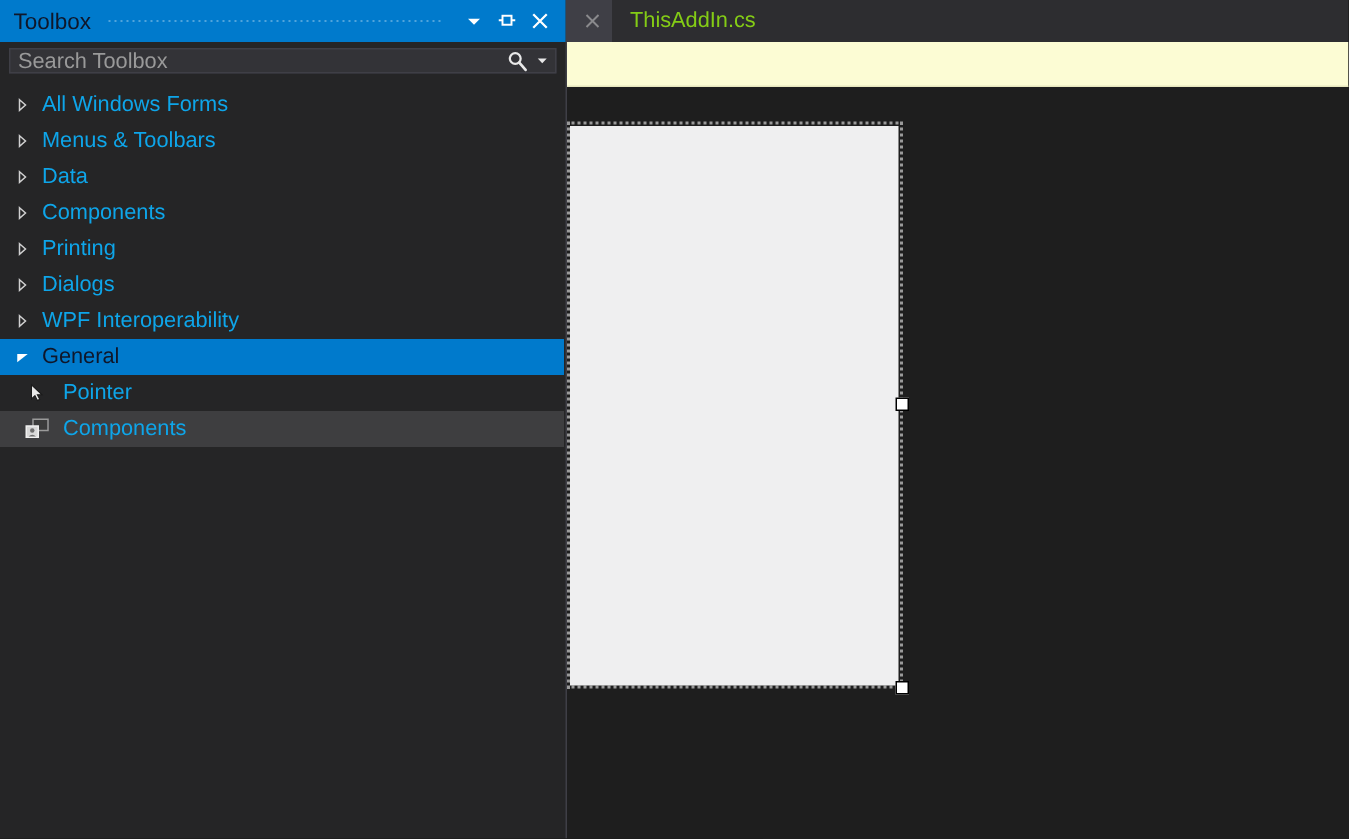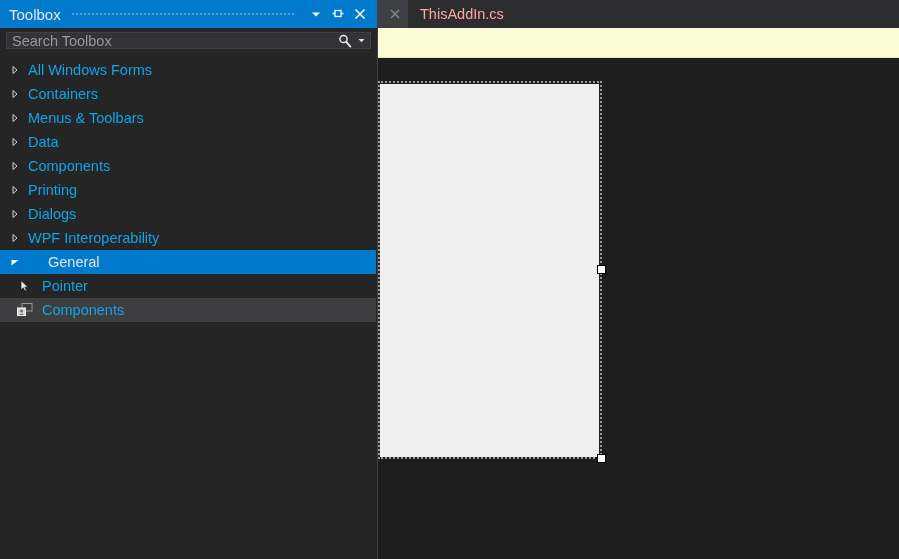--- a/index.html
+++ b/index.html
@@ -41,21 +41,21 @@
     align-items: center;
     padding: 0 12px;
     font-size: 14.5px;
     color: #f1f1f1;
     background: #2d2d30;
     white-space: nowrap;
     height: 28px;
     box-sizing: border-box;
   }
   .tab.inactive {
-    color: #fca5a5;
+    color: #84cc16;
     background: #2d2d30;
   }
   .tab.active {
     background: #3f3f46;
     color: #ffffff;
   }
   .tab .tab-label { pointer-events: none; }
   .tab-icons {
     display: flex;
     align-items: center;
@@ -146,21 +146,21 @@
   .tb-title {
     position: relative;
     height: 28px;
     background: #007acc;
     display: flex;
     align-items: center;
     padding: 0 6px 0 9px;
     box-sizing: border-box;
   }
   .tb-title-text {
-    color: #e5e5e5;
+    color: #0f172a;
     font-size: 15px;
     white-space: nowrap;
   }
   .tb-grip {
     flex: 1 1 auto;
     height: 6px;
     margin: 0 10px;
     background-image: radial-gradient(#5aa9dd 35%, transparent 36%);
     background-size: 4px 4px;
     background-position: 0 1px;
@@ -218,21 +218,21 @@
   .tb-row {
     display: flex;
     align-items: center;
     height: 24px;
     padding-left: 10px;
     color: #0ea5e9;
     font-size: 14.5px;
     white-space: nowrap;
     box-sizing: border-box;
   }
-  .tb-row.selected { background: #007acc; color: #e5e5e5; gap: 20px; }
+  .tb-row.selected { background: #007acc; color: #0f172a; }
   .tb-row.hovered { background: #3e3e40; }
   .tb-arrow {
     width: 16px;
     display: flex;
     align-items: center;
     justify-content: flex-start;
     flex: 0 0 auto;
   }
   .tb-arrow svg { display: block; }
   .tb-item-icon {
@@ -338,28 +338,20 @@
       <div class="tb-row">
         <span class="tb-arrow">
           <svg width="10" height="10" viewBox="0 0 10 10">
               <path d="M3 1.5 L7 5 L3 8.5 Z" fill="none" stroke="#d0d0d0" stroke-width="1"></path>
             </svg>
         </span>
         <span class="tb-label">All Windows Forms</span>
       </div>
 
 
-      <div class="tb-row">
-        <span class="tb-arrow">
-          <svg width="10" height="10" viewBox="0 0 10 10">
-              <path d="M3 1.5 L7 5 L3 8.5 Z" fill="none" stroke="#d0d0d0" stroke-width="1"></path>
-            </svg>
-        </span>
-        <span class="tb-label">Containers</span>
-      </div>
 
       <div class="tb-row">
         <span class="tb-arrow">
           <svg width="10" height="10" viewBox="0 0 10 10">
               <path d="M3 1.5 L7 5 L3 8.5 Z" fill="none" stroke="#d0d0d0" stroke-width="1"></path>
             </svg>
         </span>
         <span class="tb-label">Menus &amp; Toolbars</span>
       </div>
 

